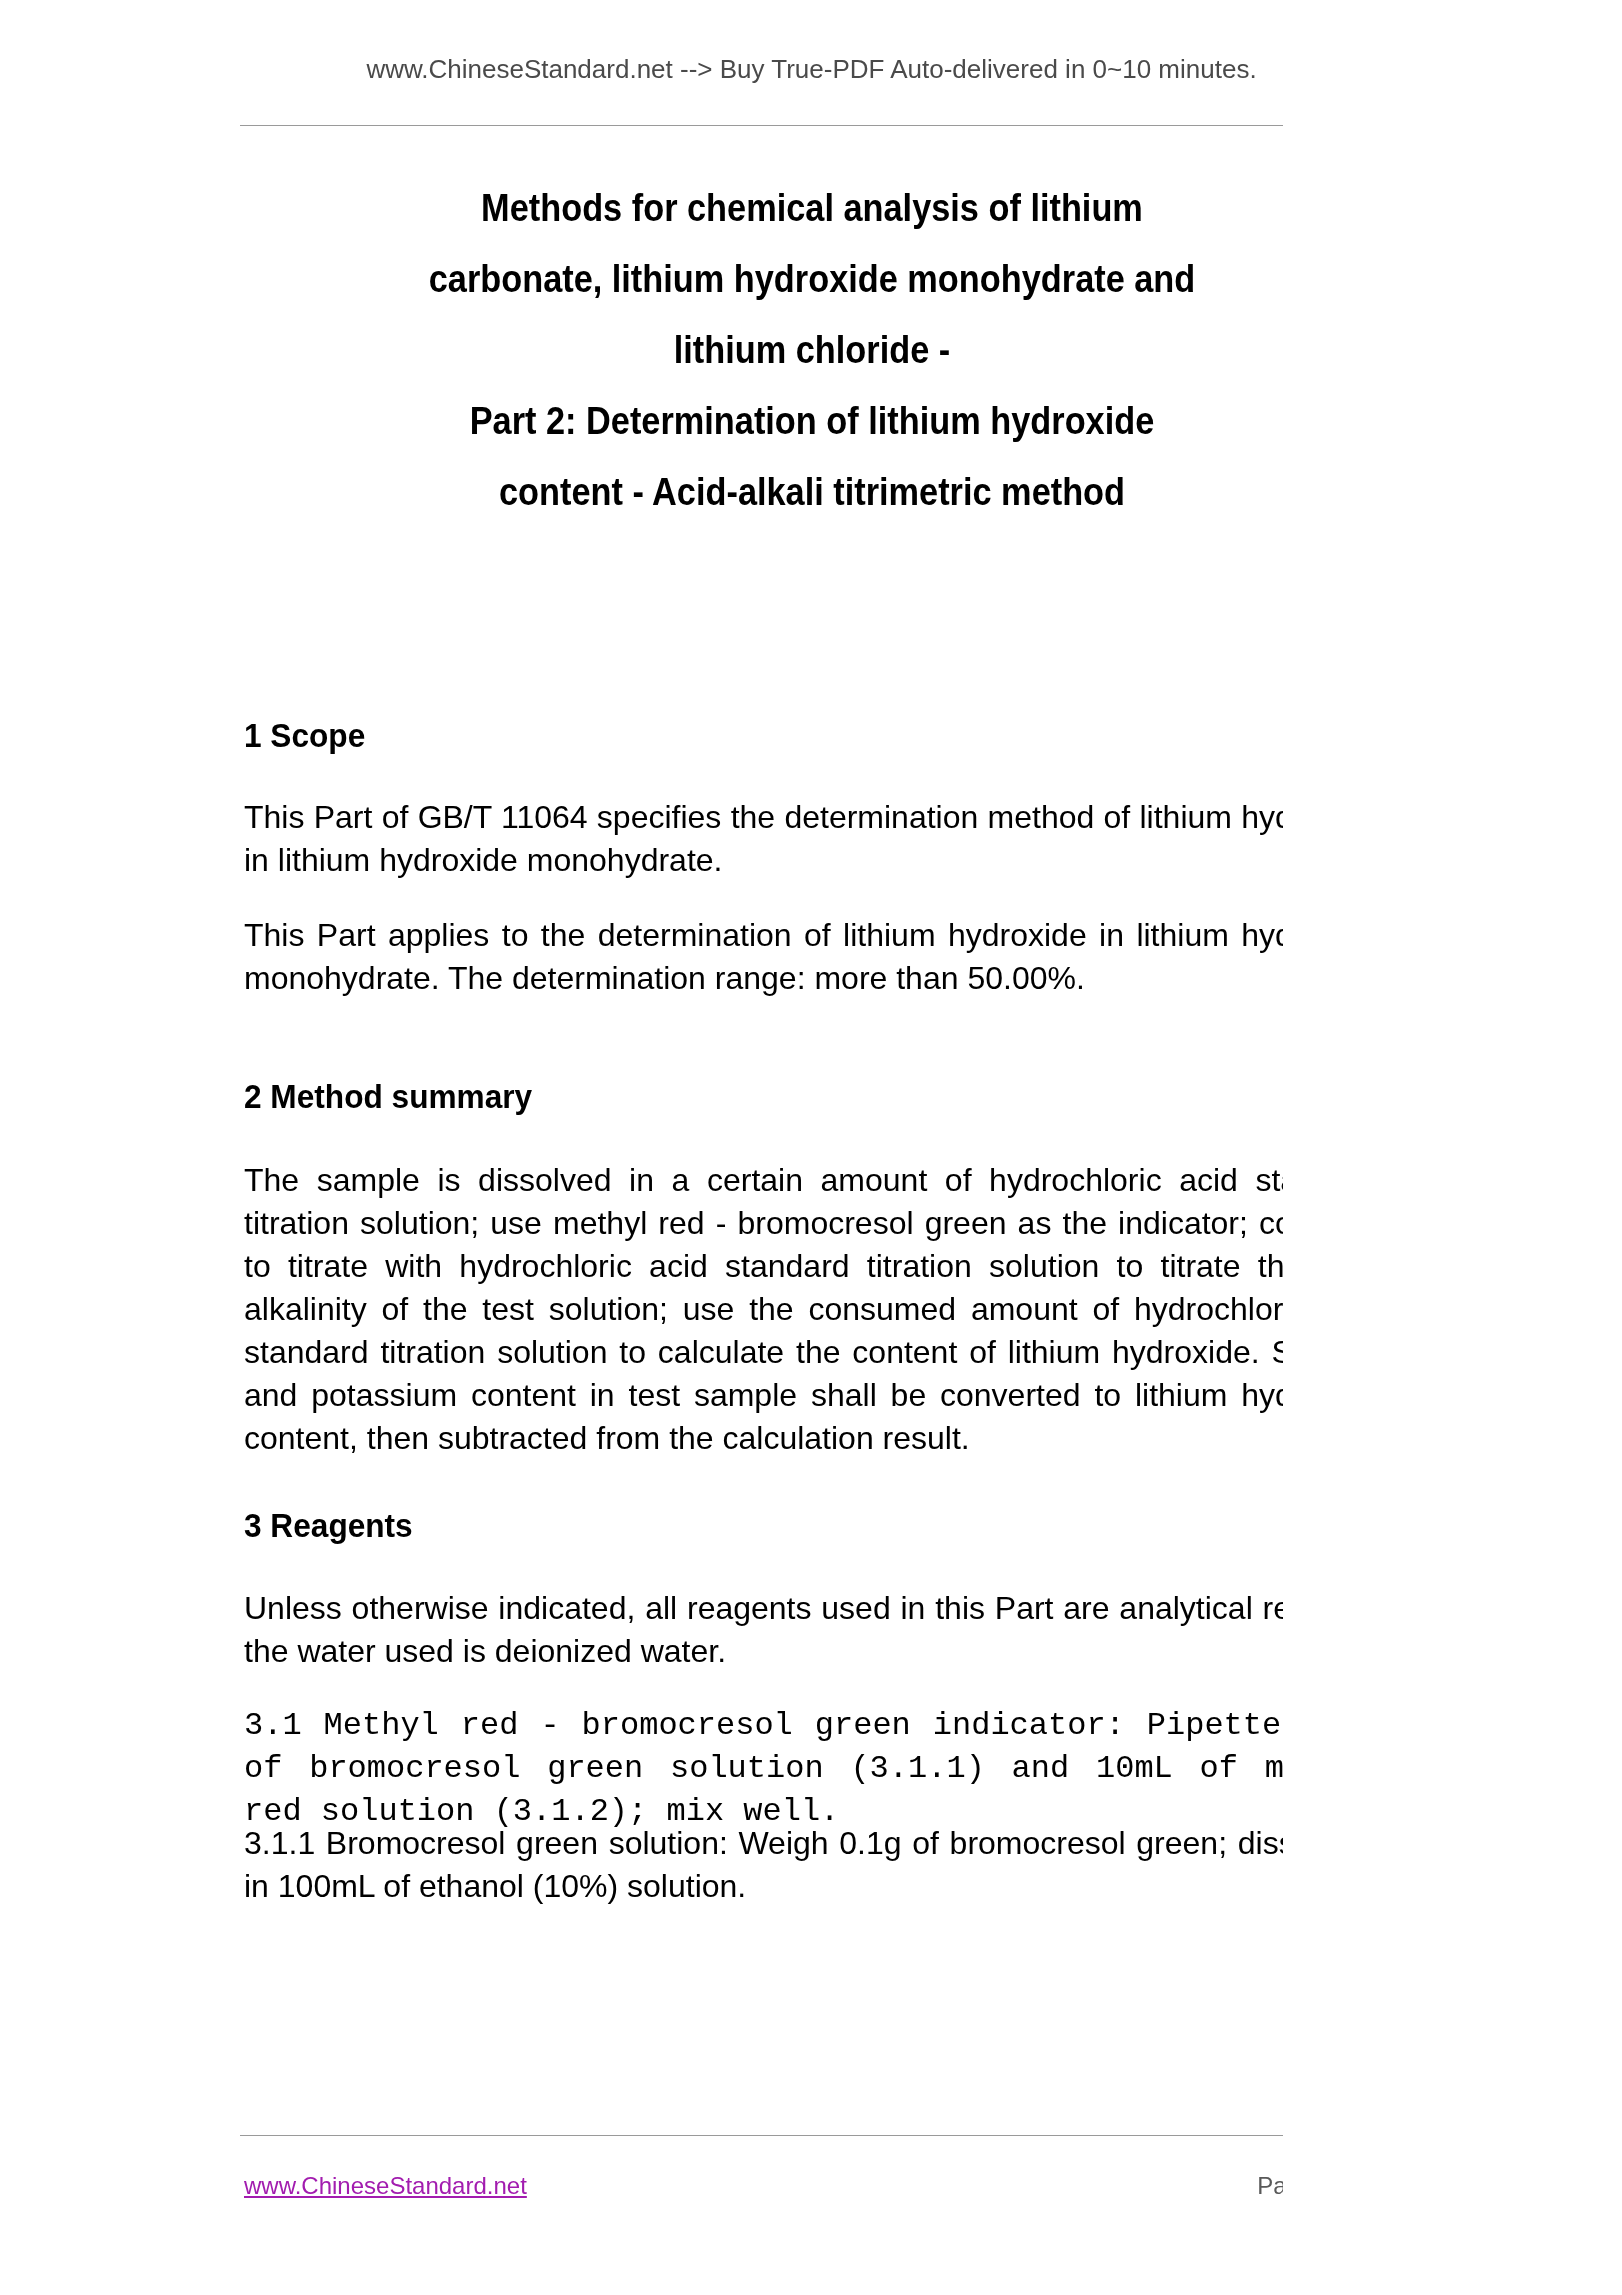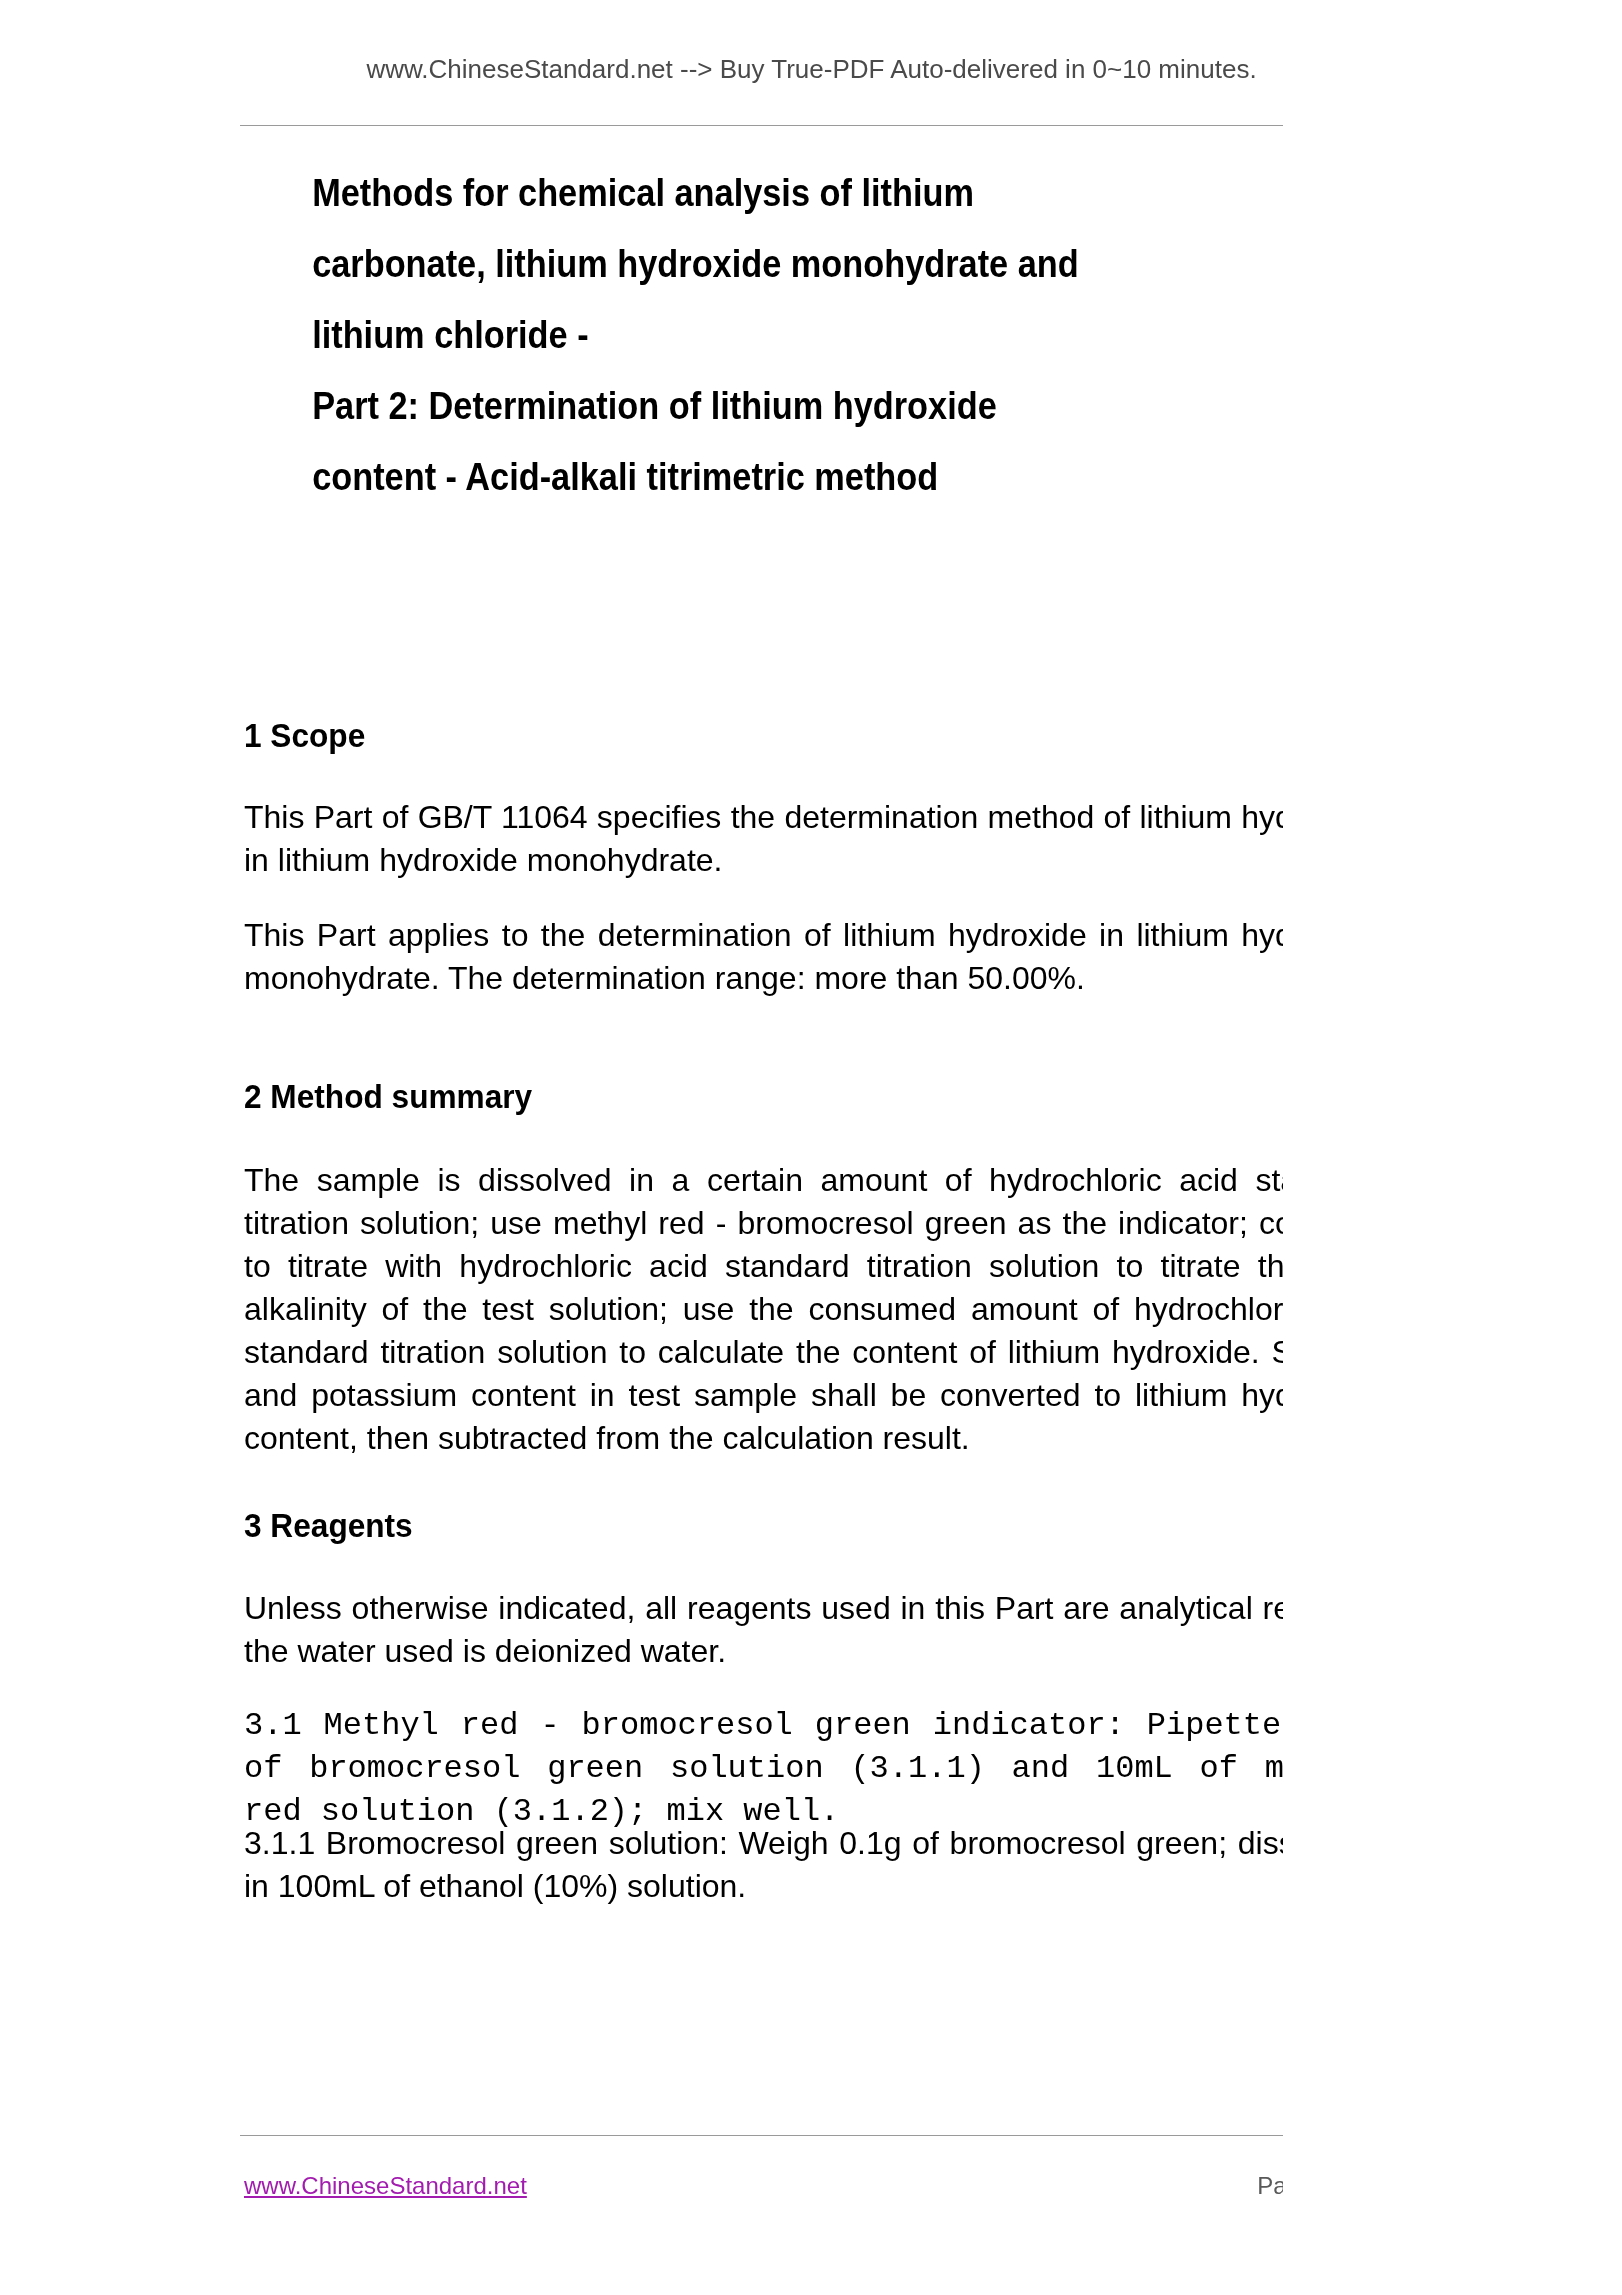--- a/index.html
+++ b/index.html
@@ -59,22 +59,23 @@
     top: 125px;
     width: 1146px;
     height: 0;
     border-top: 1.7px solid #9a9a9a;
   }
 
   
   .doc-title {
     position: absolute;
     left: 244px;
-    top: 157px;
+    top: 172px;
     width: 1136px;
+    text-align: center;
   }
   .doc-title .tline {
     font-size: 39px;
     font-weight: bold;
     line-height: 71px;
     color: #000000;
     font-family: "Liberation Sans Narrow", "Liberation Sans", sans-serif;
     transform: scaleX(0.88);
     letter-spacing: 0px;
     white-space: nowrap;

